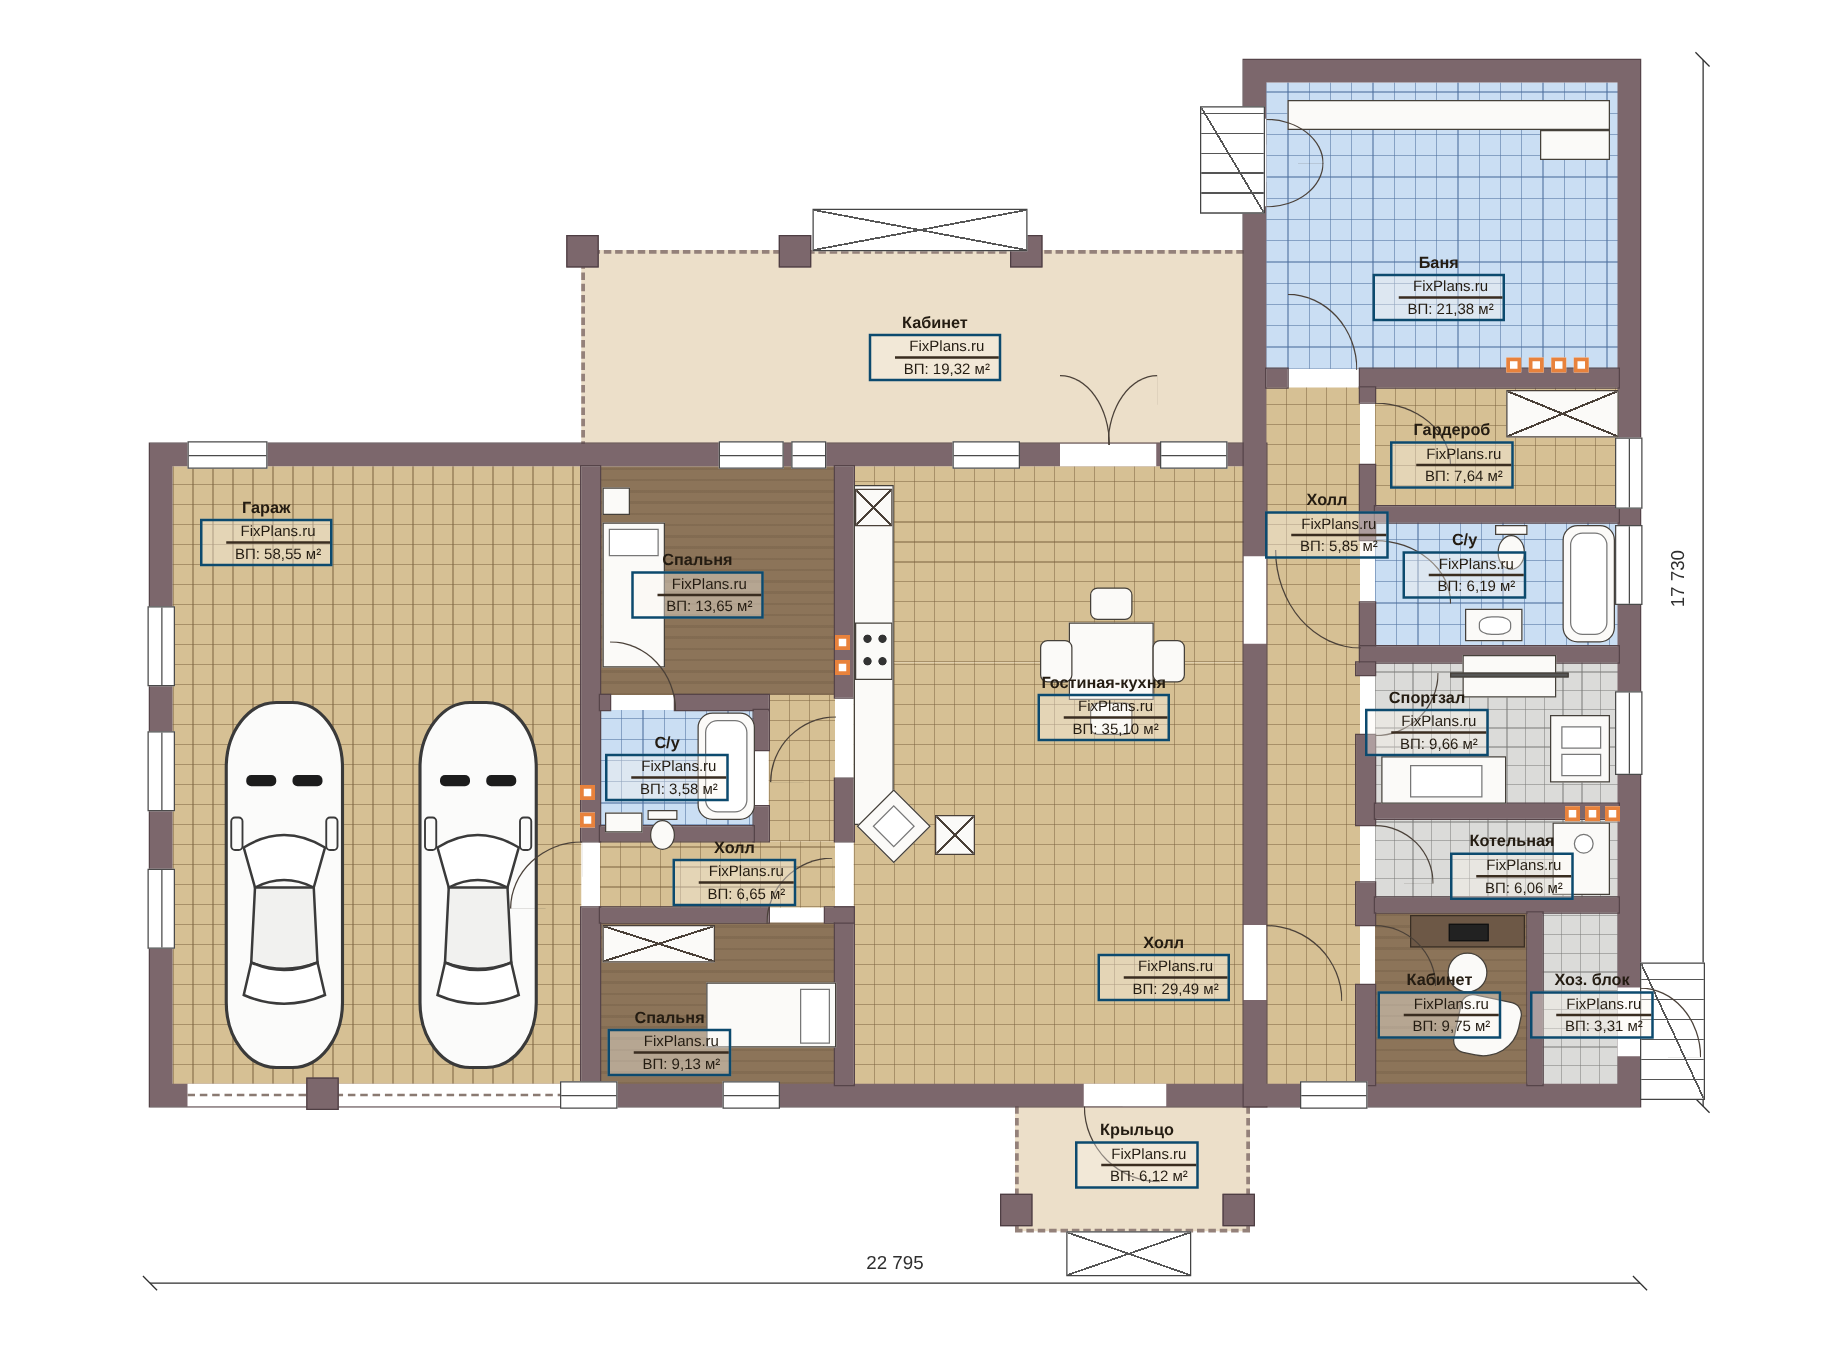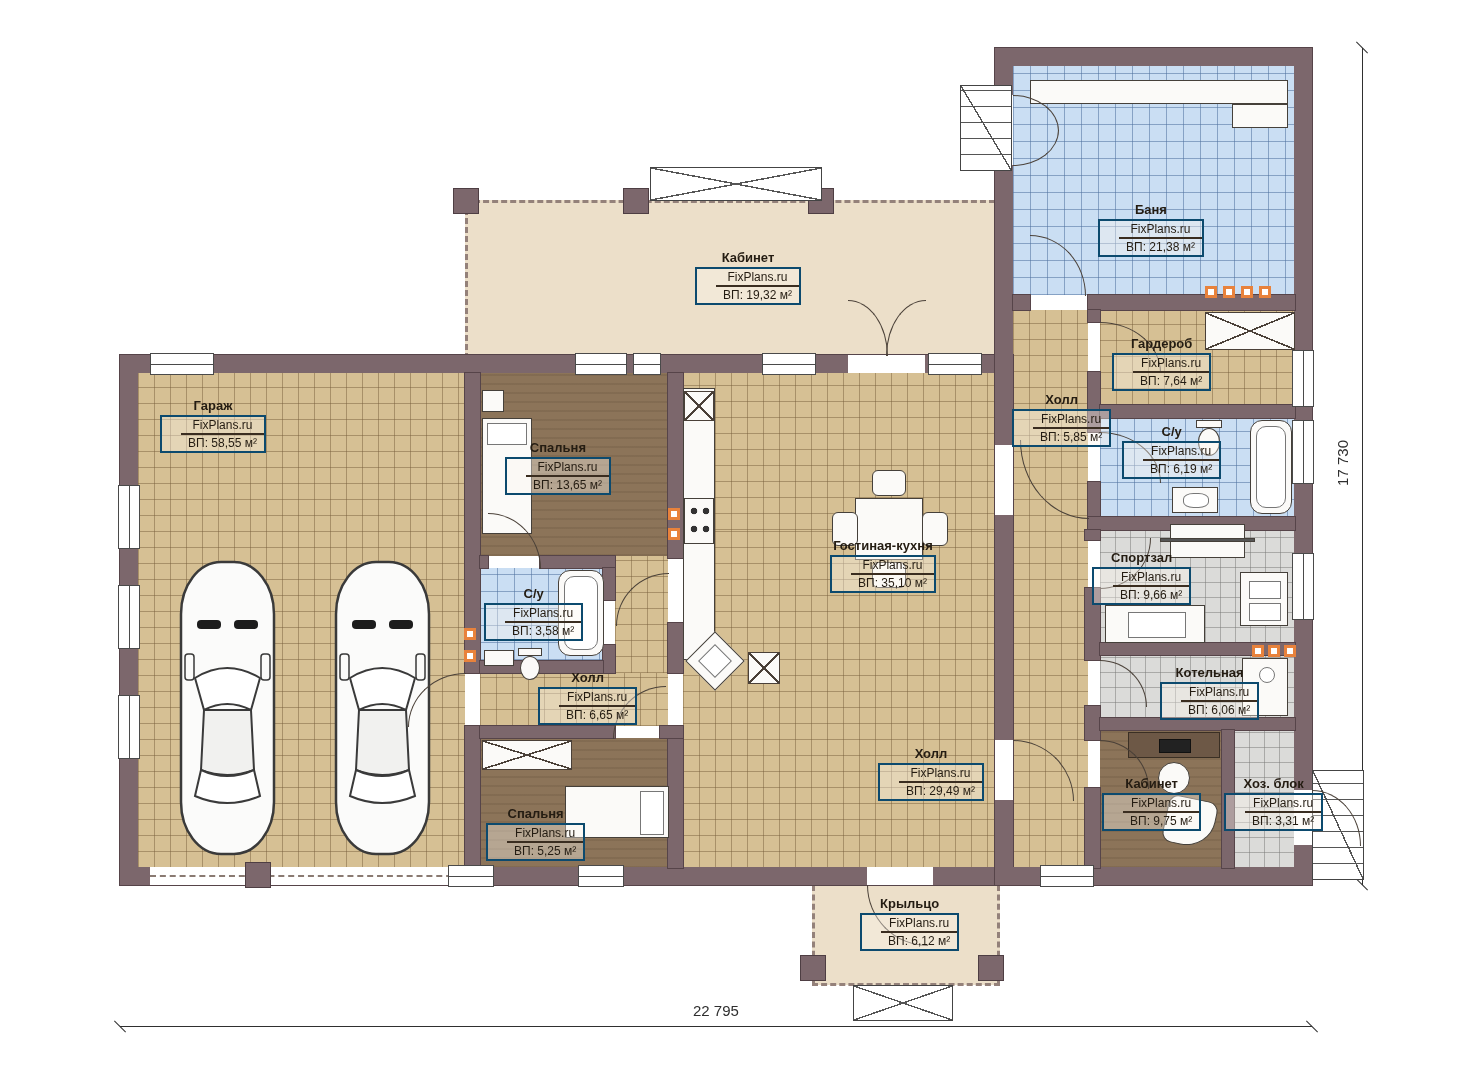--- a/index.html
+++ b/index.html
@@ -310,21 +310,21 @@
     <div class="rl-name">Холл</div>
     <div class="rl-box">
         <div class="rl-brand">FixPlans.ru</div>
         <div class="rl-area">ВП: 6,65 м²</div>
       </div>
   </div>
   <div class="room-label" style="left:486px;top:806px;">
     <div class="rl-name">Спальня</div>
     <div class="rl-box">
         <div class="rl-brand">FixPlans.ru</div>
-        <div class="rl-area">ВП: 5,25 м²</div>
+        <div class="rl-area">ВП: 9,13 м²</div>
       </div>
   </div>
   <div class="room-label" style="left:830px;top:538px;">
     <div class="rl-name">Гостиная-кухня</div>
     <div class="rl-box">
         <div class="rl-brand">FixPlans.ru</div>
         <div class="rl-area">ВП: 35,10 м²</div>
       </div>
   </div>
   <div class="room-label" style="left:878px;top:746px;">

